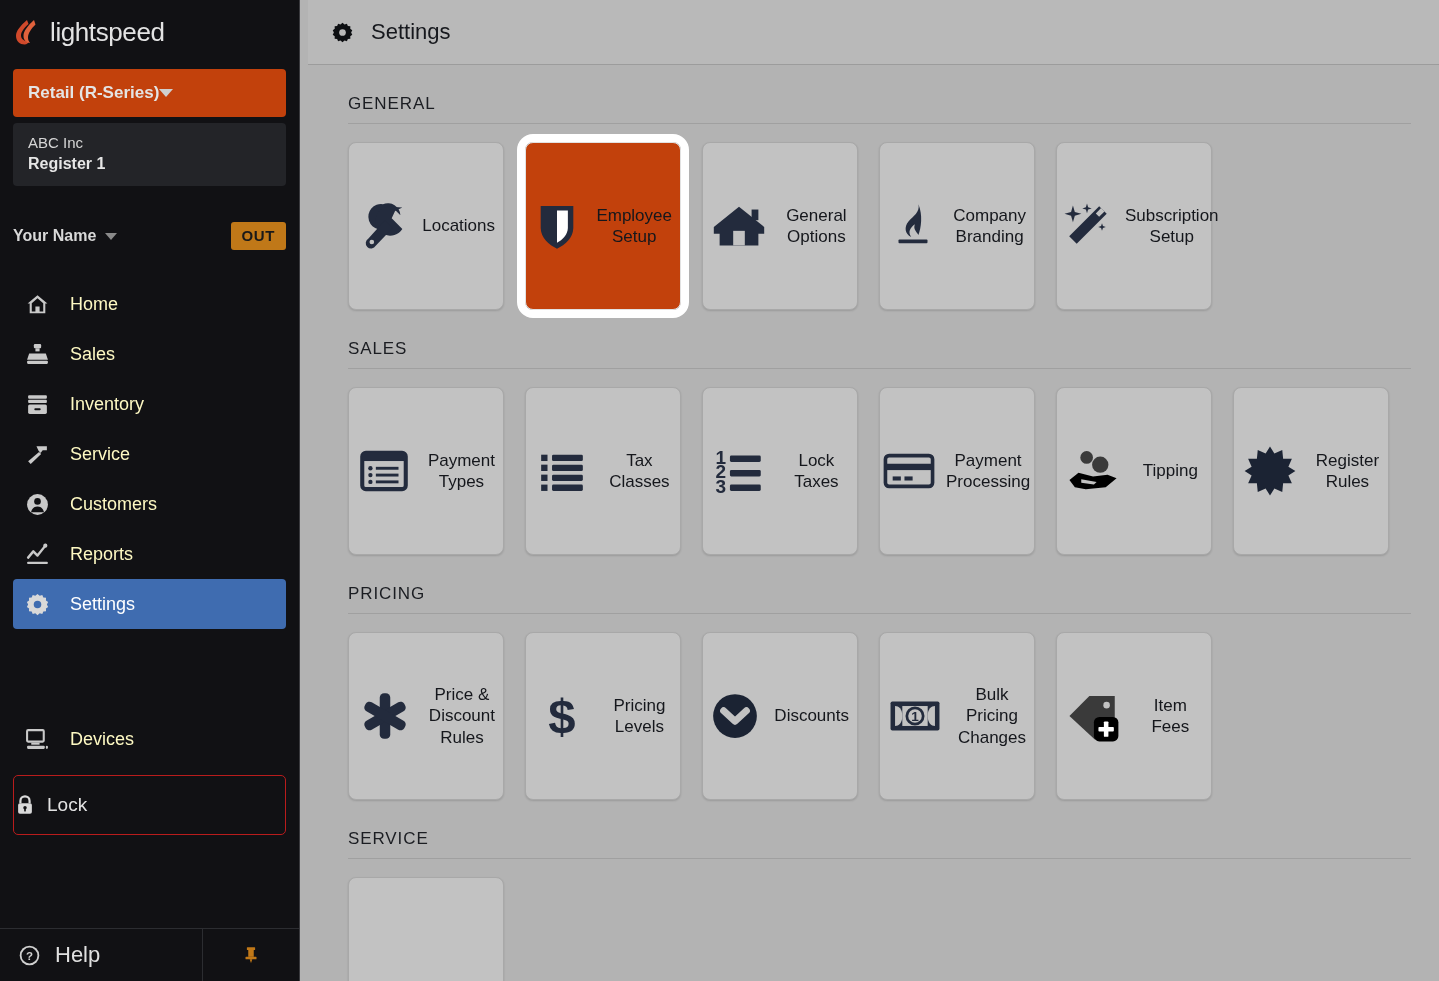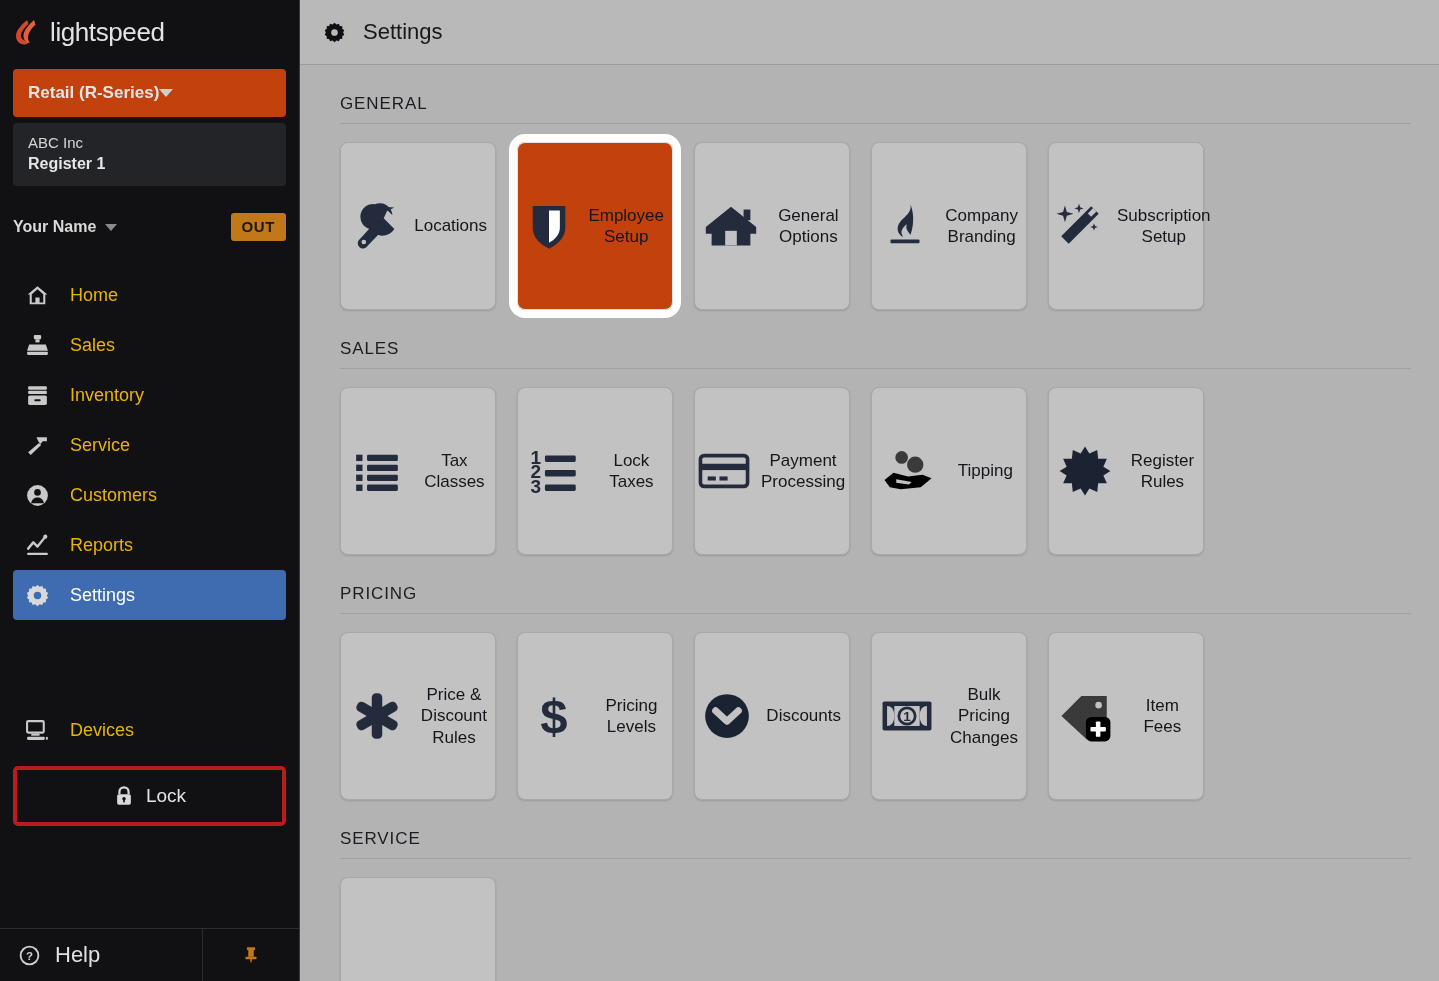--- a/index.html
+++ b/index.html
@@ -2,21 +2,21 @@
 <html><head>
 <meta charset="utf-8">
 <style>
   * { box-sizing: border-box; margin: 0; padding: 0; }
   html, body {
     width: 1439px; height: 981px;
     overflow: hidden;
     font-family: "Liberation Sans", sans-serif;
     background: #b3b3b3;
   }
-  #app { display: flex; width: 1439px; height: 981px; position: relative; }
+  #app { display: flex; width: 1439px; height: 981px; position: relative; gap: 8px; }
 
   
   .sidebar {
     width: 300px; height: 981px;
     background: #111114;
     border-right: 1px solid #3a3a3e;
     display: flex; flex-direction: column;
     flex: 0 0 300px;
     position: relative;
   }
@@ -36,21 +36,21 @@
     display: flex; align-items: center; justify-content: flex-start;
     padding: 0 16px 0 15px; cursor: pointer;
   }
   .series-select .lbl { color: #e4e4e4; font-size: 17px; font-weight: 700; }
   .caret-dn {
     width: 0; height: 0; border-left: 7px solid transparent;
     border-right: 7px solid transparent; border-top: 8px solid #cfcfcf;
   }
 
   .store-box {
-    margin: 6px 13px 9px 13px; background: #232428; border-radius: 4px;
+    margin: 6px 13px 18px 13px; background: #232428; border-radius: 4px;
     padding: 11px 15px 13px 15px;
   }
   .store-box .line1 { color: #d6d6d6; font-size: 15px; margin-bottom: 4px; }
   .store-box .line2 { color: #e6e6e6; font-size: 16px; font-weight: 700; }
 
   .user-row {
     margin: 11px 13px 0 13px; height: 42px;
     display: flex; align-items: center; gap: 9px;
   }
   .user-row .uname { color: #d9d9d9; font-size: 16px; font-weight: 700; }
@@ -62,32 +62,32 @@
     margin-left: auto; background: #c07818; color: #191919;
     font-size: 15px; font-weight: 700; letter-spacing: 0.6px;
     padding: 5px 11px 6px 11px; border-radius: 3px;
   }
 
   .nav { margin-top: 22px; padding: 0 13px; }
   .nav-item {
     height: 50px; display: flex; align-items: center; gap: 20px;
     padding-left: 12px; border-radius: 4px; cursor: pointer;
   }
-  .nav-item .nlabel { color: #eab308; font-size: 18px; }
+  .nav-item .nlabel { color: #fef9c3; font-size: 18px; }
   .nav-item.active { background: #3f6cb0; }
   .nav-item.active .nlabel { color: #ffffff; }
   .nav-ico { width: 25px; height: 25px; flex: 0 0 25px; display: block; }
 
   .devices-row {
     margin-top: 85px; padding: 0 13px;
   }
   .lock-btn {
     margin: 11px 13px 0 13px; height: 60px;
-    border: 4px solid #b91c1c; border-radius: 5px;
-    display: flex; align-items: center; justify-content: center; gap: 11px;
+    border: 1px solid #b91c1c; border-radius: 5px;
+    display: flex; align-items: center; gap: 11px;
     cursor: pointer;
   }
   .lock-btn .llabel { color: #e2e2e2; font-size: 19px; }
 
   .help-bar {
     margin-top: auto; height: 53px; border-top: 1px solid #2c2d31;
     display: flex; align-items: stretch;
   }
   .help-left {
     flex: 1; display: flex; align-items: center; gap: 14px;
@@ -388,20 +388,35 @@
           </div>
 
         </div>
       </div>
 
       <div class="section">
         <div class="section-head">SALES</div>
         <div class="section-rule"></div>
         <div class="tiles">
 
+          <div class="tile">
+            <div class="ticon">
+              <svg viewBox="0 0 64 64" width="58" height="58" class="svgico">
+                <rect x="8" y="12" width="48" height="40" rx="4" fill="none" stroke="#232b3d" stroke-width="4.5"></rect>
+                <rect x="8" y="12" width="48" height="9" fill="#232b3d"></rect>
+                <circle cx="17" cy="29" r="2.4" fill="#232b3d"></circle>
+                <circle cx="17" cy="36.5" r="2.4" fill="#232b3d"></circle>
+                <circle cx="17" cy="44" r="2.4" fill="#232b3d"></circle>
+                <rect x="23" y="27.4" width="25" height="3.2" fill="#232b3d"></rect>
+                <rect x="23" y="34.9" width="25" height="3.2" fill="#232b3d"></rect>
+                <rect x="23" y="42.4" width="25" height="3.2" fill="#232b3d"></rect>
+              </svg>
+            </div>
+            <div class="tlabel">Payment Types</div>
+          </div>
 
           <div class="tile">
             <div class="ticon">
               <svg viewBox="0 0 64 64" width="58" height="58" class="svgico">
                 <rect x="9" y="14" width="7" height="7" fill="#232b3d"></rect>
                 <rect x="9" y="25" width="7" height="7" fill="#232b3d"></rect>
                 <rect x="9" y="36" width="7" height="7" fill="#232b3d"></rect>
                 <rect x="9" y="47" width="7" height="7" fill="#232b3d"></rect>
                 <rect x="21" y="14" width="34" height="7" rx="1.5" fill="#232b3d"></rect>
                 <rect x="21" y="25" width="34" height="7" rx="1.5" fill="#232b3d"></rect>

